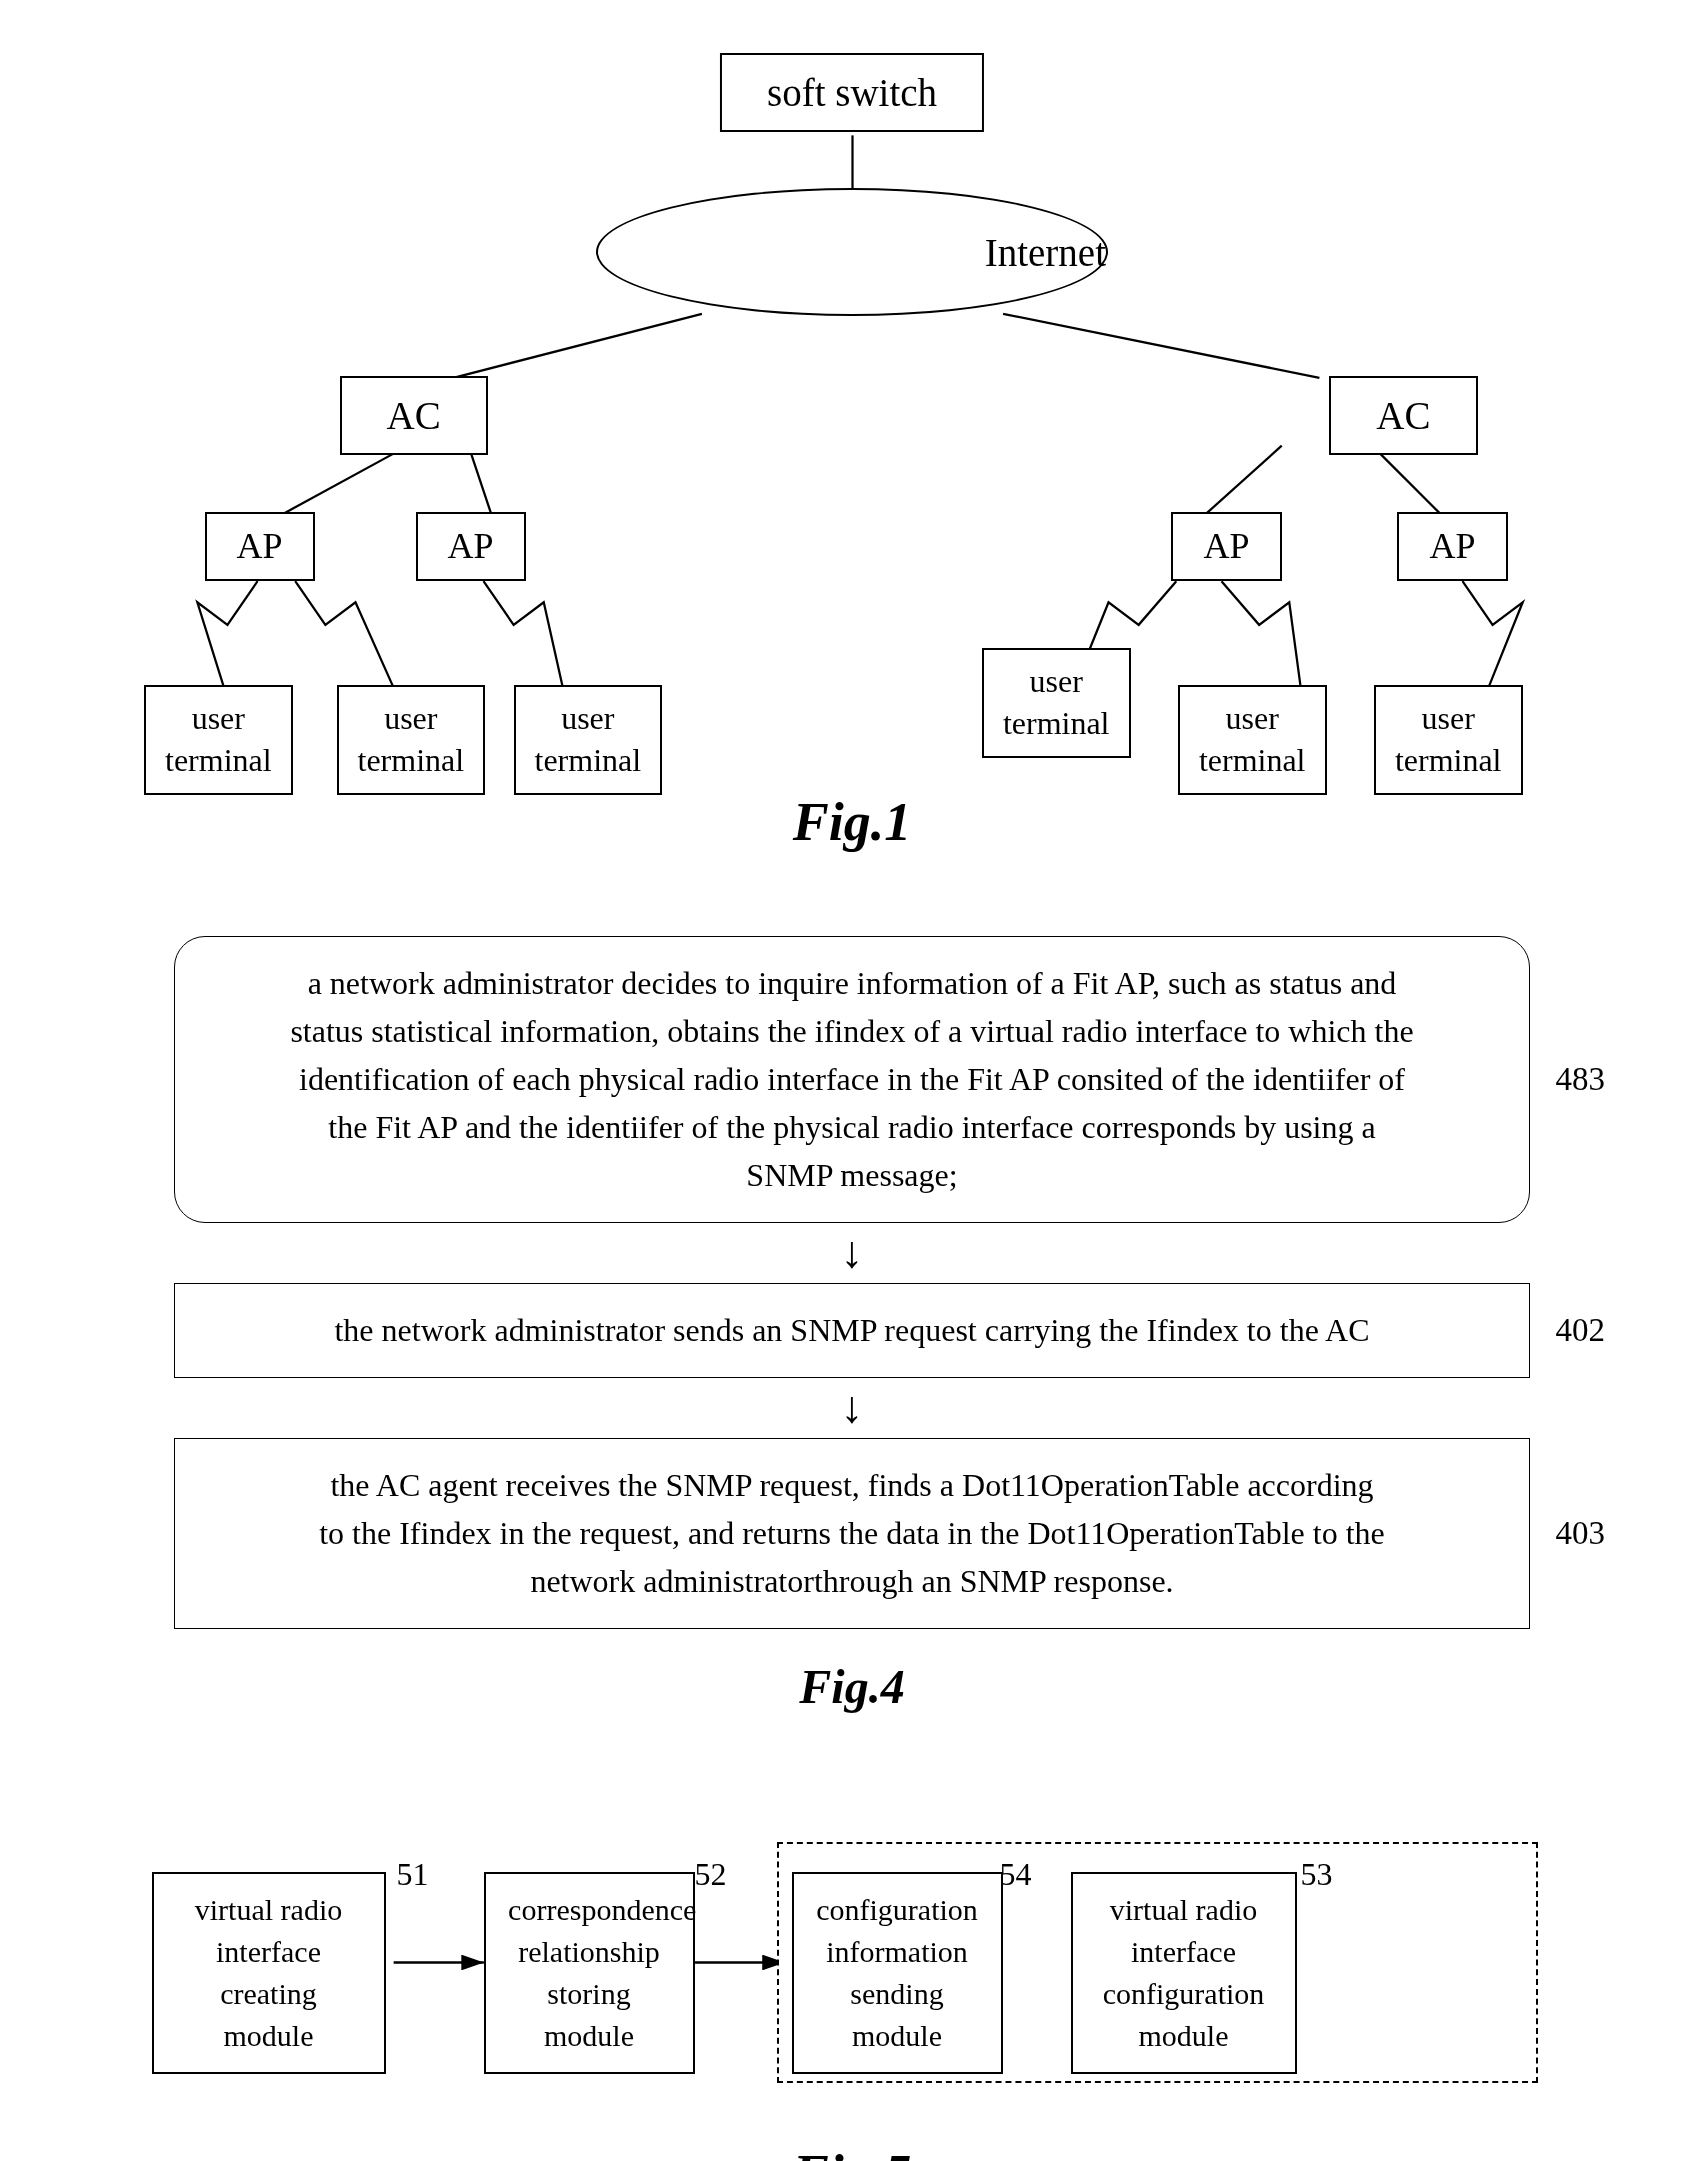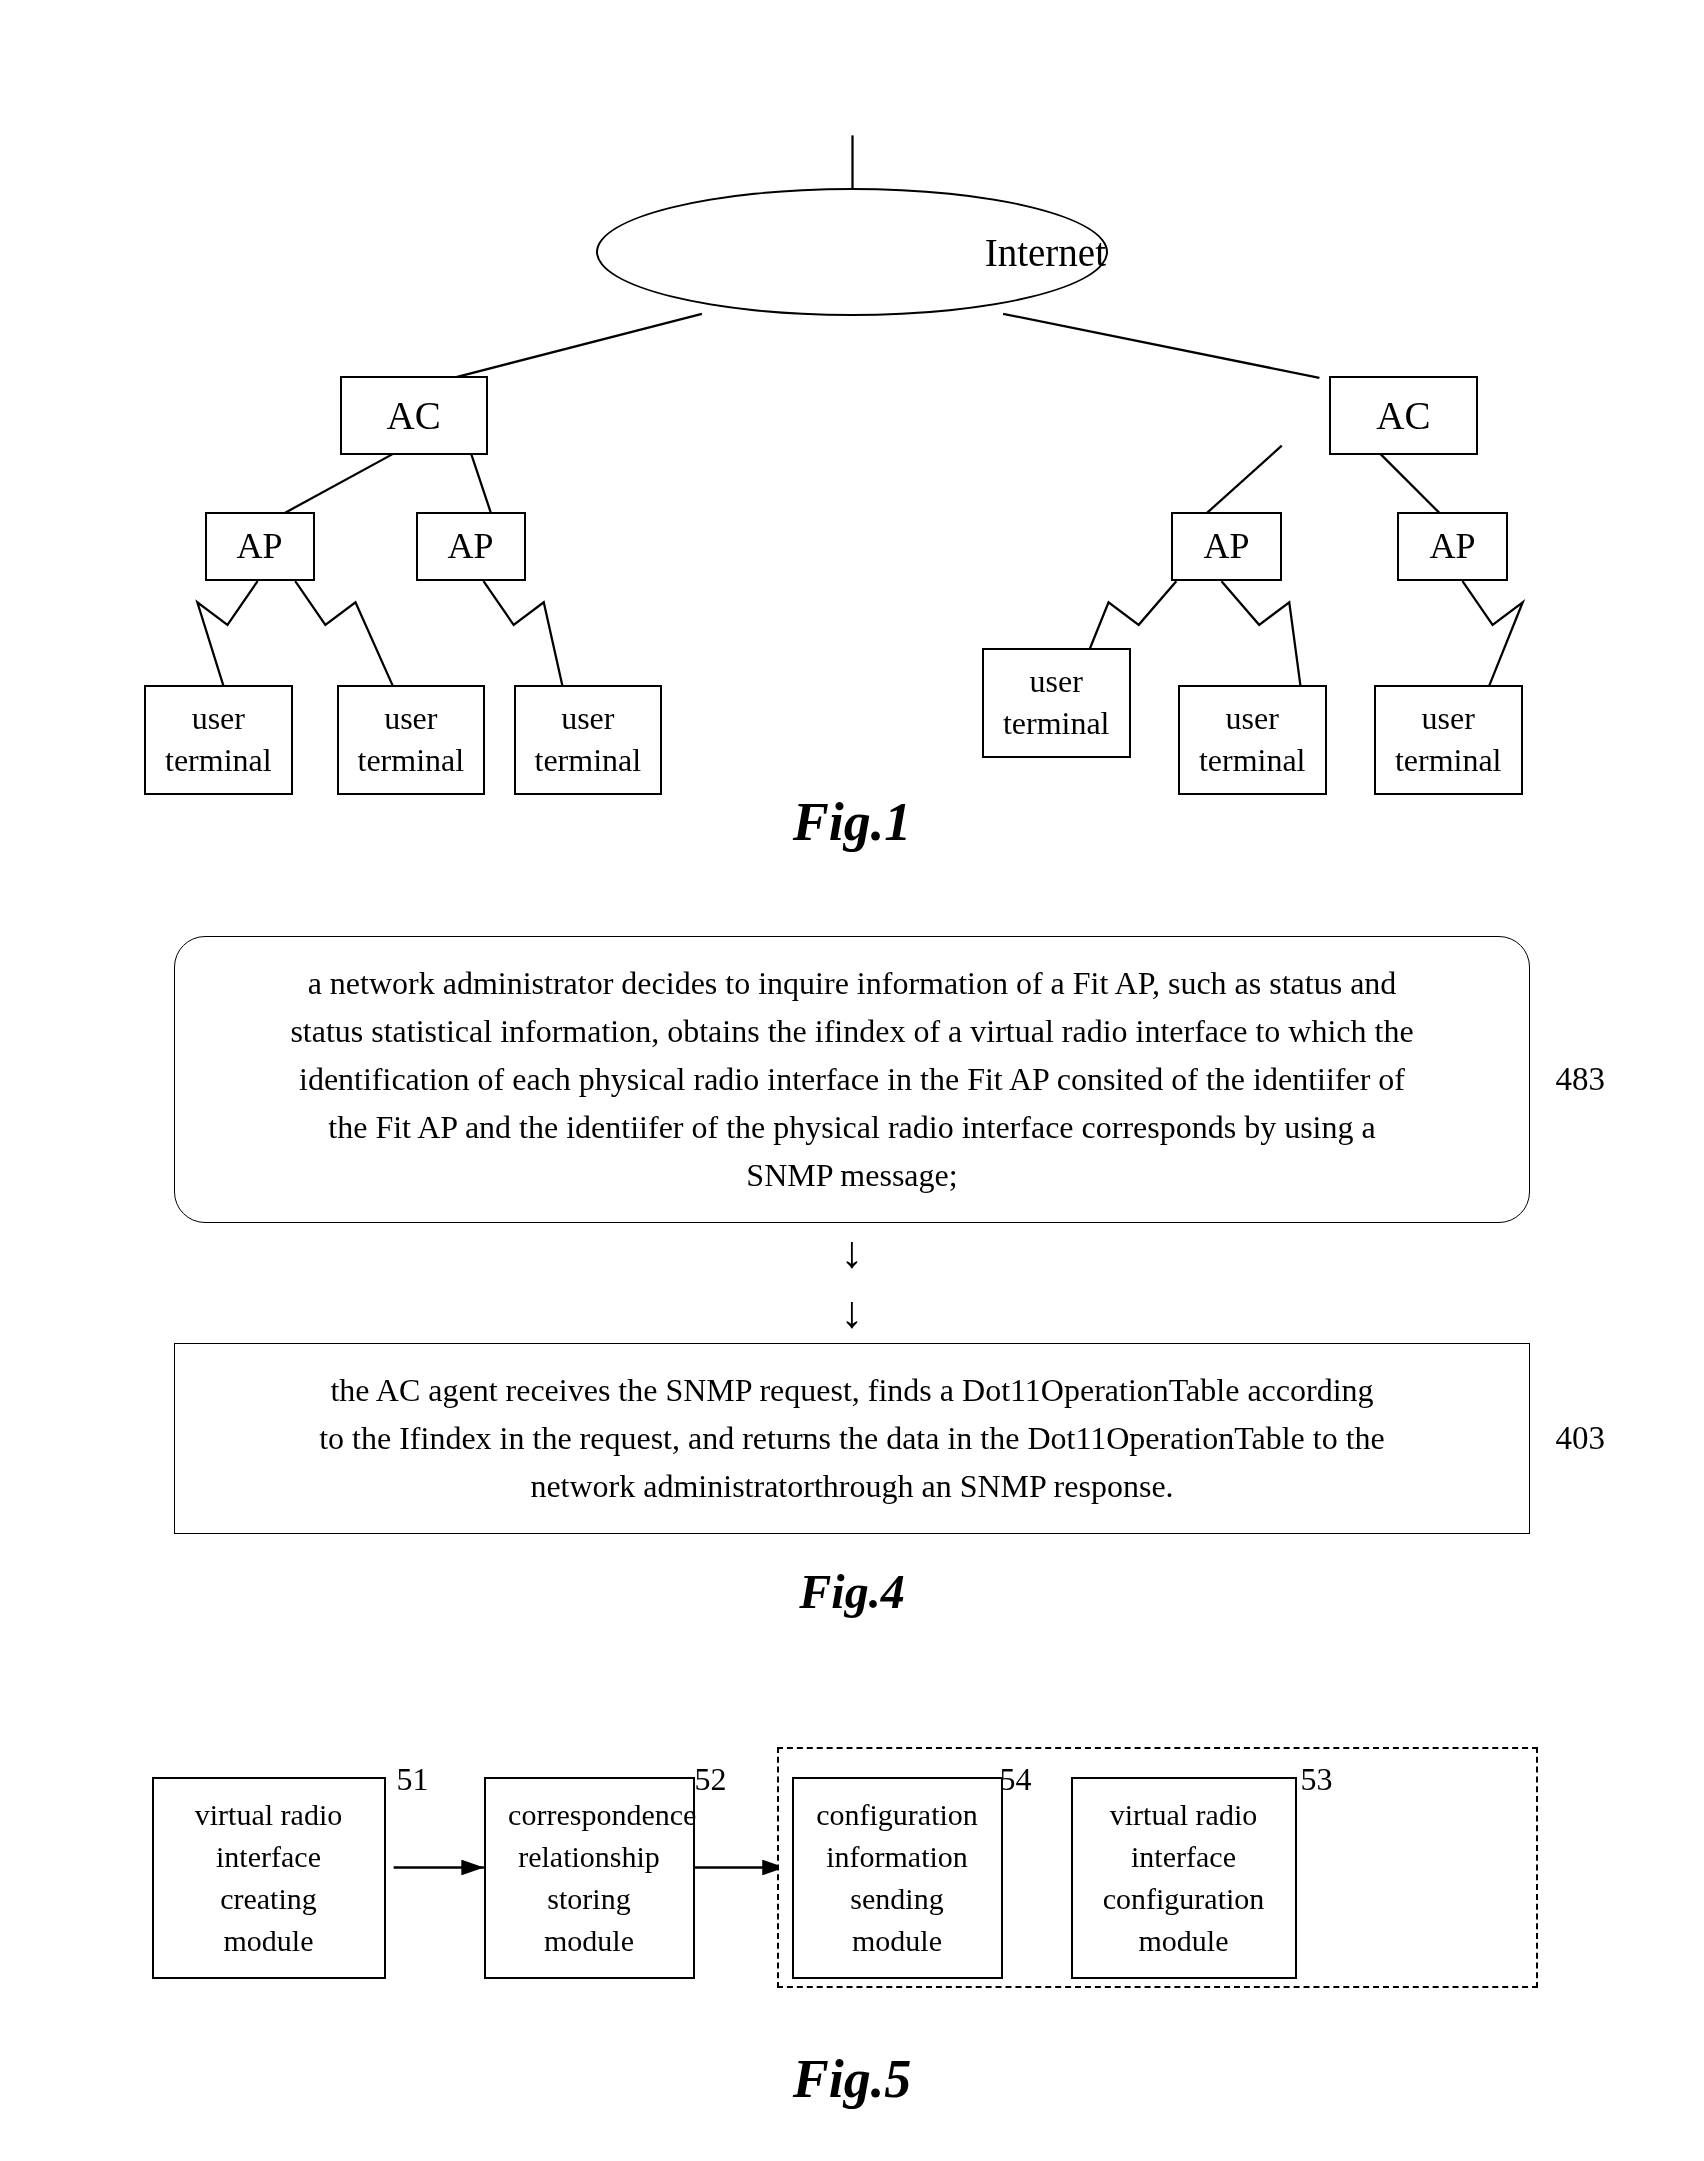--- a/index.html
+++ b/index.html
@@ -252,20 +252,23 @@
 
         <polyline points="460,712 500,770 540,740 565,852" fill="none" stroke="#000" stroke-width="3"></polyline>
 
         <polyline points="1380,712 1330,770 1290,740 1265,802" fill="none" stroke="#000" stroke-width="3"></polyline>
 
         <polyline points="1440,712 1490,770 1530,740 1545,852" fill="none" stroke="#000" stroke-width="3"></polyline>
 
         <polyline points="1760,712 1800,770 1840,740 1795,852" fill="none" stroke="#000" stroke-width="3"></polyline>
       </svg>
 
+      <div class="soft-switch">
+        <span>soft switch</span>
+      </div>
 
       <div class="internet-ellipse">
         <span>Internet</span>
       </div>
 
       <div class="ac-box ac-left">
         <span>AC</span>
       </div>
       <div class="ac-box ac-right">
         <span>AC</span>
@@ -304,20 +307,26 @@
 status statistical information, obtains the ifindex of a virtual radio interface to which the
 identification of each physical radio interface in the Fit AP consited of the identiifer of
 the Fit AP and the identiifer of the physical radio interface corresponds by using a
 SNMP message;</span>
         </div>
         <div class="step-number">483</div>
       </div>
 
       <div class="arrow-down">↓</div>
 
+      <div class="step-wrapper">
+        <div class="step-box" style="width:100%;">
+          <span>the network administrator sends an SNMP request carrying the Ifindex to the AC</span>
+        </div>
+        <div class="step-number">402</div>
+      </div>
 
       <div class="arrow-down">↓</div>
 
       <div class="step-wrapper">
         <div class="step-box" style="width:100%;">
           <span style="white-space:pre-line; display:block;">the AC agent receives the SNMP request, finds a Dot11OperationTable according
 to the Ifindex in the request, and returns the data in the Dot11OperationTable to the
 network administratorthrough an SNMP response.</span>
         </div>
         <div class="step-number">403</div>

